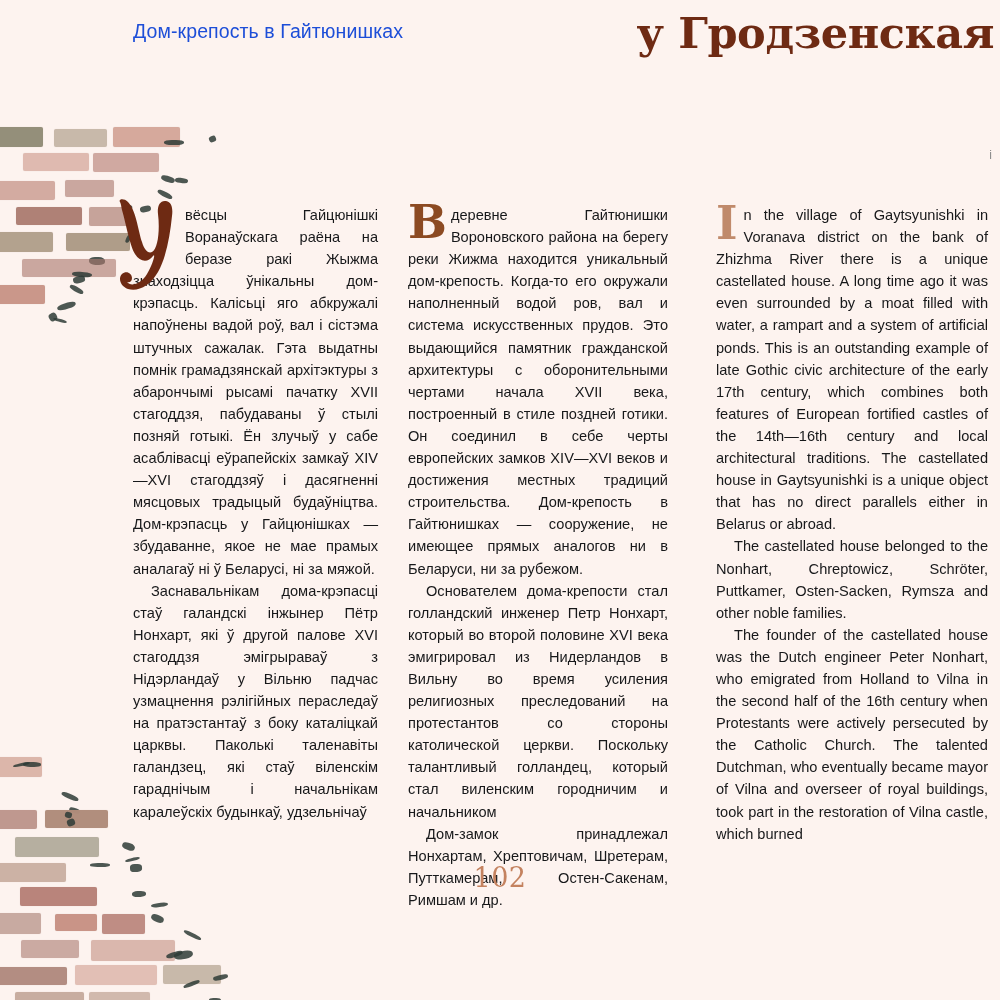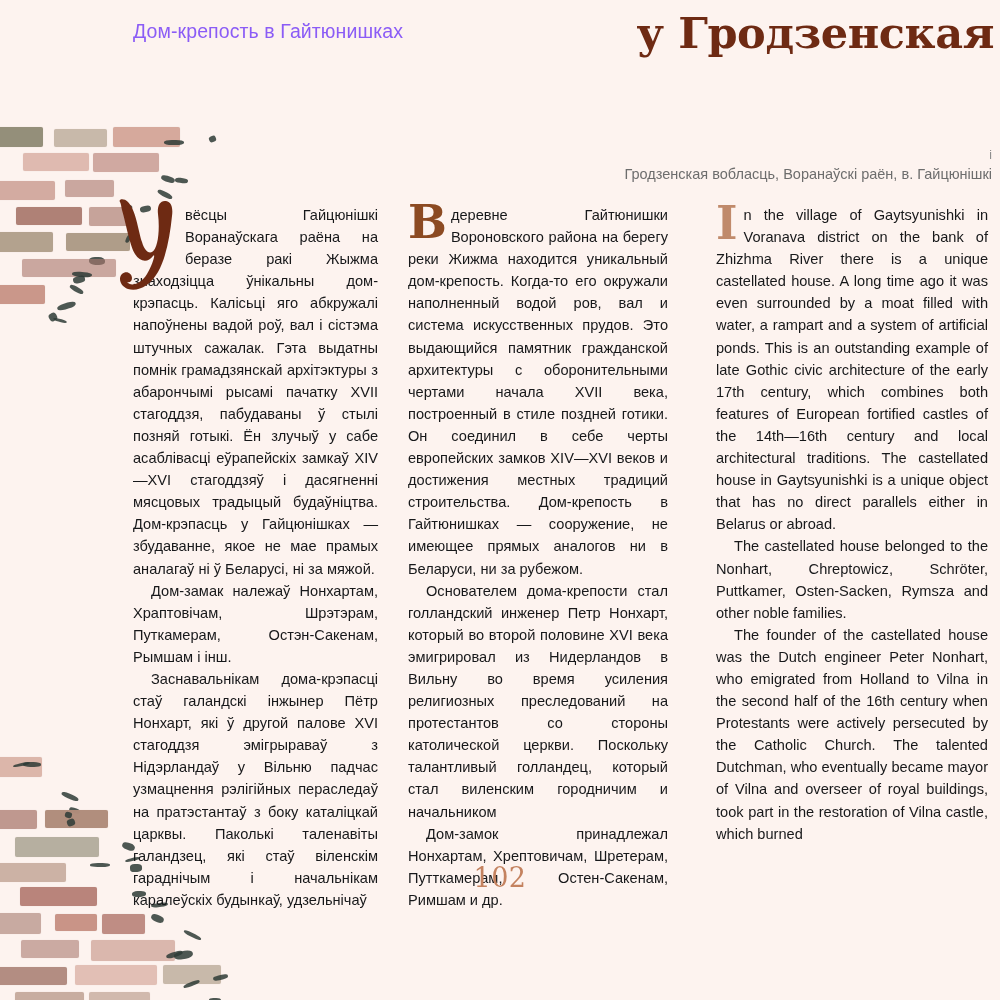--- a/index.html
+++ b/index.html
@@ -58,21 +58,21 @@
     left: 0; right: 0; top: 0;
     height: 196px;
   }
   .subtitles {
     position: absolute;
     left: 133px;
     top: 22px;
     width: 480px;
   }
   .subtitle-ru, .subtitle-en {
-    color: #8b5cf6;
+    color: #1d4ed8;
     font-size: 19.5px;
     letter-spacing: .1px;
     line-height: 1.0;
     white-space: nowrap;
   }
   .subtitle-ru { margin-bottom: 27px; }
 
   .maintitle {
     position: absolute;
     right: 6px;
@@ -250,40 +250,38 @@
 
     <div class="subtitles">
       <div class="subtitle-ru">Дом-крепость в Гайтюнишках</div>
     </div>
 
     <div class="maintitle">
       <span class="l2">у Гродзенская</span>
     </div>
 
     <div class="location-mark">i</div>
-    <div class="location">Гродзенская вобласць, Воранаўскі раён, в. Гайцюнішкі</div>
   </div>
 
   <svg class="dc-svg" id="dc-be-svg" viewBox="0 0 76 96">
     <path d="M12 6 C10 3 16 2 20 6 C28 14 30 34 34 46 C36 53 40 58 44 56
              C50 53 52 34 50 18 C49 10 52 4 58 5 C64 6 65 13 64 20
              C62 40 58 62 50 76 C42 90 30 96 20 93 C12 90 10 82 14 78
              C18 74 24 77 24 82 C24 86 21 87 19 86
              C23 91 33 88 39 78 C45 68 48 56 45 60
              C40 67 32 66 27 58 C22 50 18 28 14 14 C13 9 13 8 12 6 Z" fill="#6e2a13"></path>
   </svg>
 
   <div class="columns">
 
     <div class="col" id="col-be">
       <p class="first-para">
         <span class="indent-shim"></span>
         <span>вёсцы Гайцюнішкі Воранаўскага раёна на беразе ракі Жыжма знаходзіцца ўнікальны дом-крэпасць. Калісьці яго абкружалі напоўнены вадой роў, вал і сістэма штучных сажалак. Гэта выдатны помнік грамадзянскай архітэктуры з абарончымі рысамі пачатку XVII стагоддзя, пабудаваны ў стылі позняй готыкі. Ён злучыў у сабе асаблівасці еўрапейскіх замкаў XIV—XVI стагоддзяў і дасягненні мясцовых традыцый будаўніцтва. Дом-крэпасць у Гайцюнішках — збудаванне, якое не мае прамых аналагаў ні ў Беларусі, ні за мяжой.</span>
       </p>
-      <p>Дом-замак належаў Нонхартам, Храптовічам, Шрэтэрам, Путкамерам, Остэн-Сакенам, Рымшам і інш.</p>
       <p>Заснавальнікам дома-крэпасці стаў галандскі інжынер Пётр Нонхарт, які ў другой палове XVI стагоддзя эмігрыраваў з Нідэрландаў у Вільню падчас узмацнення рэлігійных пераследаў на пратэстантаў з боку каталіцкай царквы. Паколькі таленавіты галандзец, які стаў віленскім гараднічым і начальнікам каралеўскіх будынкаў, удзельнічаў</p>
     </div>
 
     <div class="col" id="col-ru">
       <p class="first-para">
         <span class="dropcap" id="dc-ru">В</span>
         <span>деревне Гайтюнишки Вороновского района на берегу реки Жижма находится уникальный дом-крепость. Когда-то его окружали наполненный водой ров, вал и система искусственных прудов. Это выдающийся памятник гражданской архитектуры с оборонительными чертами начала XVII века, построенный в стиле поздней готики. Он соединил в себе черты европейских замков XIV—XVI веков и достижения местных традиций строительства. Дом-крепость в Гайтюнишках — сооружение, не имеющее прямых аналогов ни в Беларуси, ни за рубежом.</span>
       </p>
       <p>Основателем дома-крепости стал голландский инженер Петр Нонхарт, который во второй половине XVI века эмигрировал из Нидерландов в Вильну во время усиления религиозных преследований на протестантов со стороны католической церкви. Поскольку талантливый голландец, который стал виленским городничим и начальником</p>
       <p>Дом-замок принадлежал Нонхартам, Хрептовичам, Шретерам, Путткамерам, Остен-Сакенам, Римшам и др.</p>

